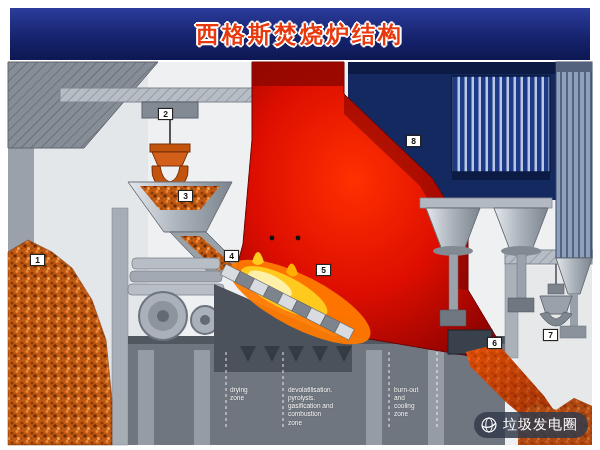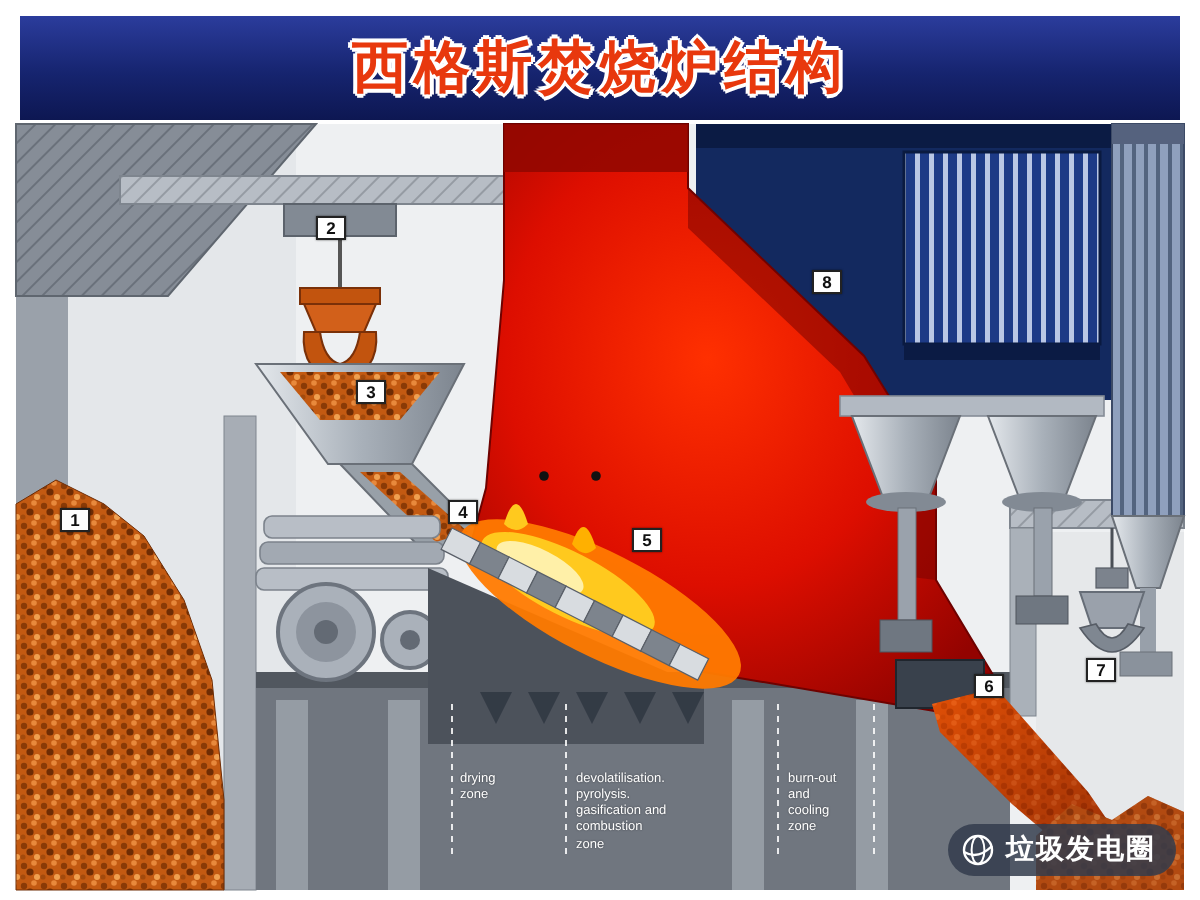--- a/index.html
+++ b/index.html
@@ -1,34 +1,34 @@
 <!DOCTYPE html>
 <html><head>
 <meta charset="utf-8">
 <style>
   *{margin:0;padding:0;box-sizing:border-box}
   html,body{background:#9a9a9a;font-family:"Liberation Sans",sans-serif}
   .slide{position:relative;width:600px;height:450px;background:#ffffff;overflow:hidden;margin:0 auto}
   .banner{position:absolute;left:10px;top:8px;right:10px;height:52px;
           background:linear-gradient(180deg,#2b3c9c 0%,#16246f 55%,#0d1752 100%);
           display:flex;align-items:center;justify-content:center}
-  .page-title{font-size:28px;font-weight:bold;letter-spacing:3px;color:#e8380d;
+  .page-title{font-size:23px;font-weight:bold;letter-spacing:3px;color:#e8380d;
           text-shadow:-2px 0 0 #fff,2px 0 0 #fff,0 -2px 0 #fff,0 2px 0 #fff,
                       -1px -1px 0 #fff,1px 1px 0 #fff,-1px 1px 0 #fff,1px -1px 0 #fff}
   svg.diagram{position:absolute;left:0;top:0}
   .callout{position:absolute;width:15px;height:12px;background:#fff;border:1px solid #222;
            font-size:8.5px;font-weight:bold;color:#111;display:flex;align-items:center;
            justify-content:center;line-height:1;box-shadow:0 0 1px rgba(0,0,0,.6)}
   .zone{position:absolute;color:#fff;font-size:6.5px;line-height:1.25;white-space:nowrap;
         text-shadow:0 0 1px rgba(0,0,0,.5)}
   .zone span{display:block}
   .watermark{position:absolute;right:12px;bottom:12px;height:26px;padding:0 10px 0 6px;
              background:rgba(50,60,76,.85);border-radius:14px;display:flex;
              align-items:center;gap:5px}
-  .wm-text{color:#fff;font-size:14px;font-weight:bold;letter-spacing:1px}
+  .wm-text{color:#fff;font-size:14px;font-weight:normal;letter-spacing:1px}
 </style>
 </head>
 <body>
 
 <div class="slide">
 
   <svg class="diagram" width="600" height="450" viewBox="0 0 600 450">
     <defs>
       <pattern id="hatch" width="7" height="7" patternUnits="userSpaceOnUse" patternTransform="rotate(45)">
         <rect width="7" height="7" fill="#868d97"></rect>

